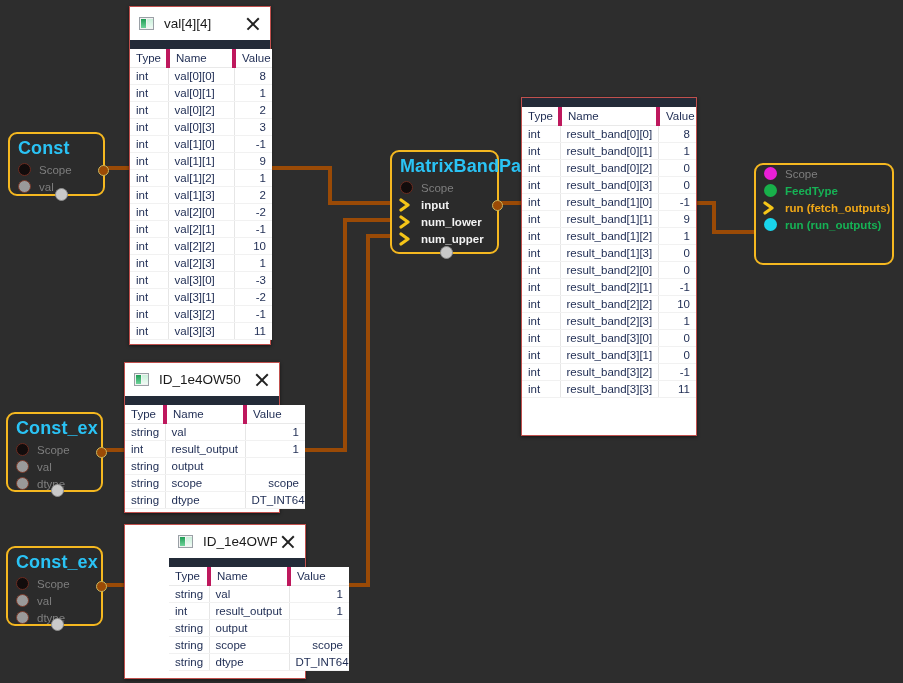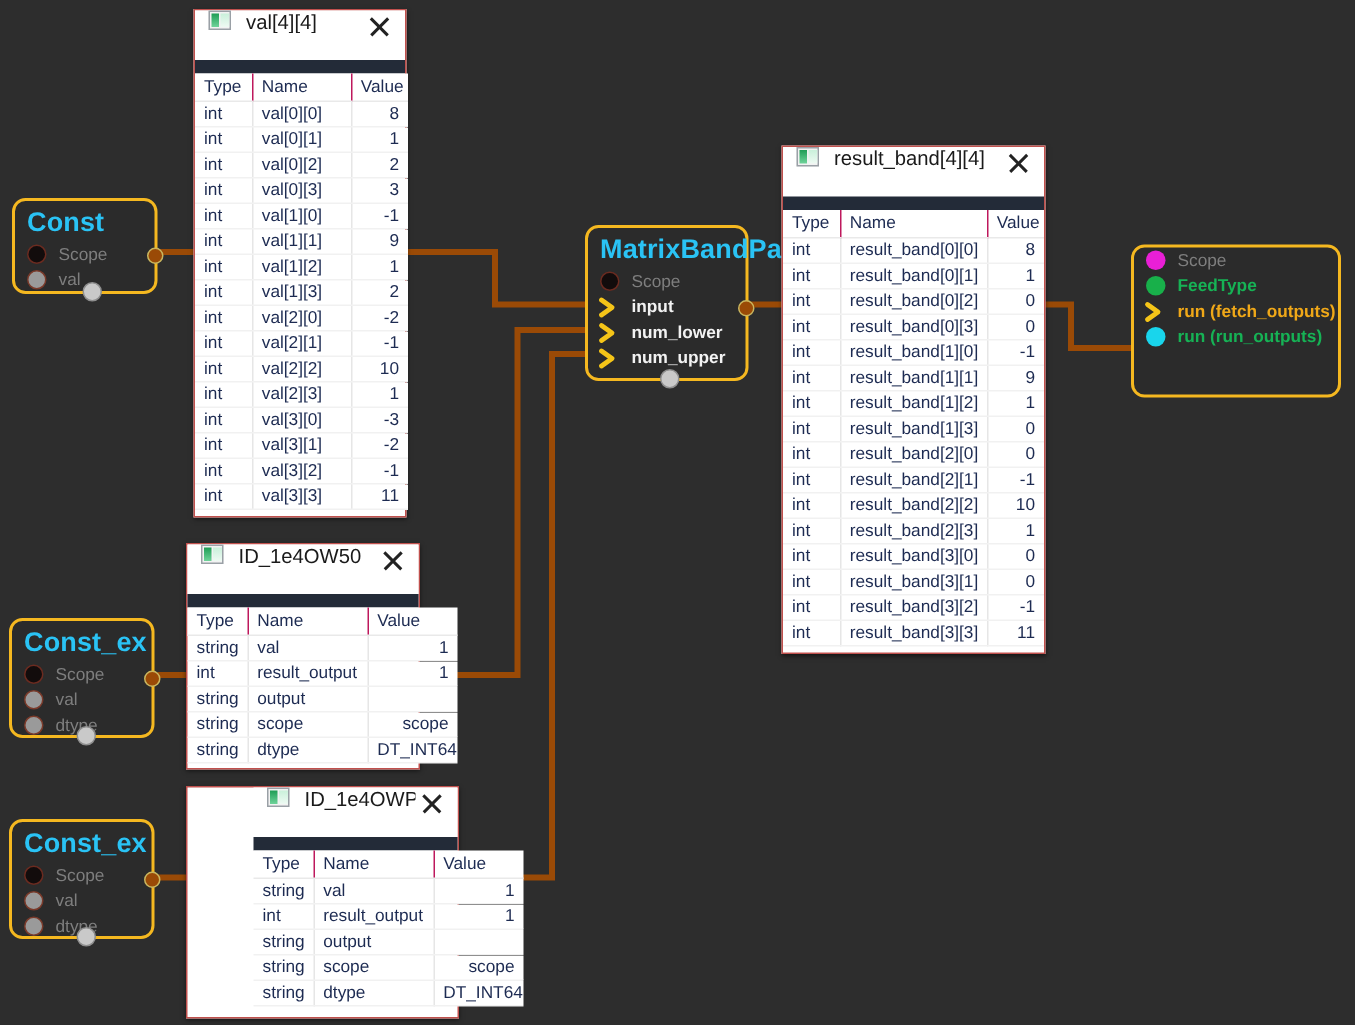--- a/index.html
+++ b/index.html
@@ -77,21 +77,21 @@
 
   
   .win{
     position:absolute;
     background:#ffffff;
     border:1px solid #c0504d;
     box-sizing:border-box;
     box-shadow:0 1px 3px rgba(0,0,0,.55);
   }
   .win-title{
-    height:33px;display:flex;align-items:flex-start;
+    height:33px;display:flex;align-items:center;
     background:#ffffff;
     padding:0 6px 0 9px;box-sizing:border-box;
   }
   .win-icon{
     width:15px;height:13px;flex:0 0 15px;margin-right:10px;
     background:#f2f2f2;border:1px solid #9aa0a6;box-sizing:border-box;
     position:relative;overflow:hidden;
   }
   .win-icon:before{
     content:"";position:absolute;left:1px;top:1px;width:5px;height:9px;
@@ -116,21 +116,21 @@
   .win-close:before{transform:rotate(45deg);}
   .win-close:after{transform:rotate(-45deg);}
   .win-strip{height:9px;background:#232b38;}
   table.vars{
     border-collapse:collapse;width:100%;
     font-size:11.5px;color:#1d2b52;
     table-layout:fixed;
   }
   table.vars th{
     font-weight:normal;color:#1d2b52;text-align:left;
-    padding:3px 6px;border-right:1px solid #be185d;
+    padding:3px 6px;border-right:4px solid #be185d;
     border-bottom:1px solid #e9e9e9;background:#fff;
     font-size:11.5px;
   }
   table.vars td{
     padding:2px 6px;border-right:1px solid #e6e6e6;
     border-bottom:1px solid #f1f1f1;background:#fff;
     white-space:nowrap;overflow:hidden;
   }
   table.vars th:last-child,table.vars td:last-child{border-right:none;}
   .col-val{text-align:right;}
@@ -384,25 +384,20 @@
           <tr>
             <td>int</td>
             <td>val[3][3]</td>
             <td class="col-val">11</td>
           </tr>
         </tbody>
     </table>
   </div>
 
   <div class="win" style="left:521px;top:97px;width:176px;height:339px;">
-    <div class="win-title">
-      <span class="win-icon"></span>
-      <span class="win-name">result_band[4][4]</span>
-      <span class="win-close"></span>
-    </div>
     <div class="win-strip"></div>
     <table class="vars">
       <colgroup>
           <col style="width:38px">
           <col style="width:98px">
           <col style="width:38px">
         </colgroup>
       <thead>
         <tr>
           <th>Type</th>

